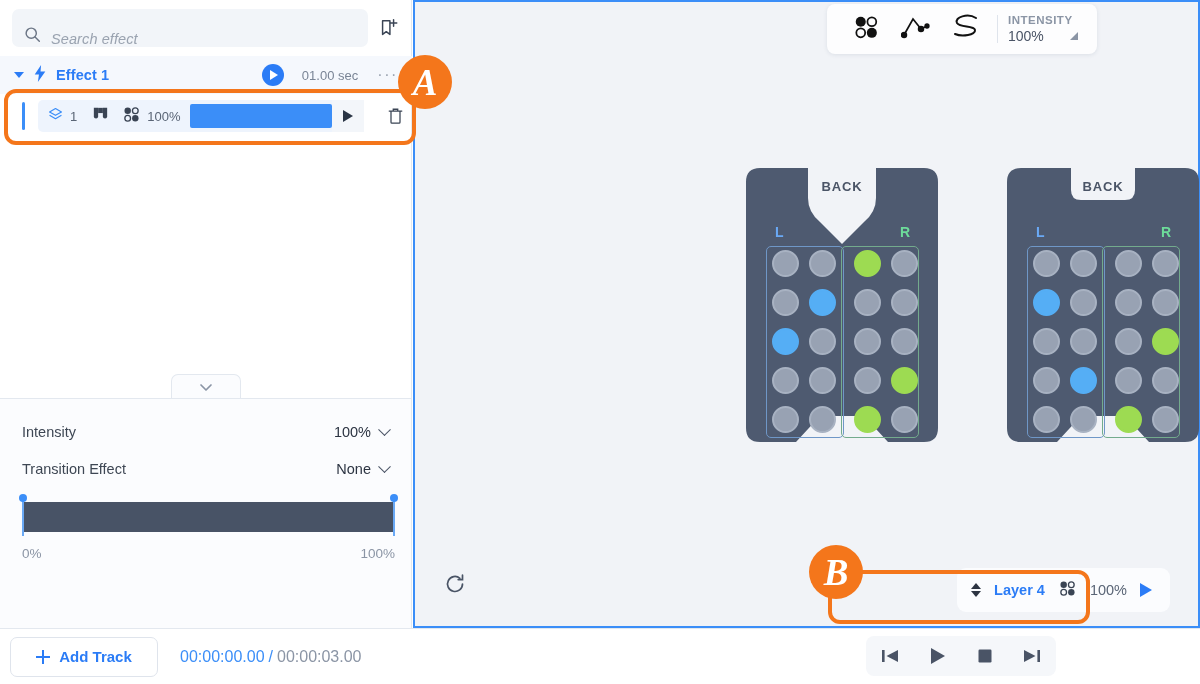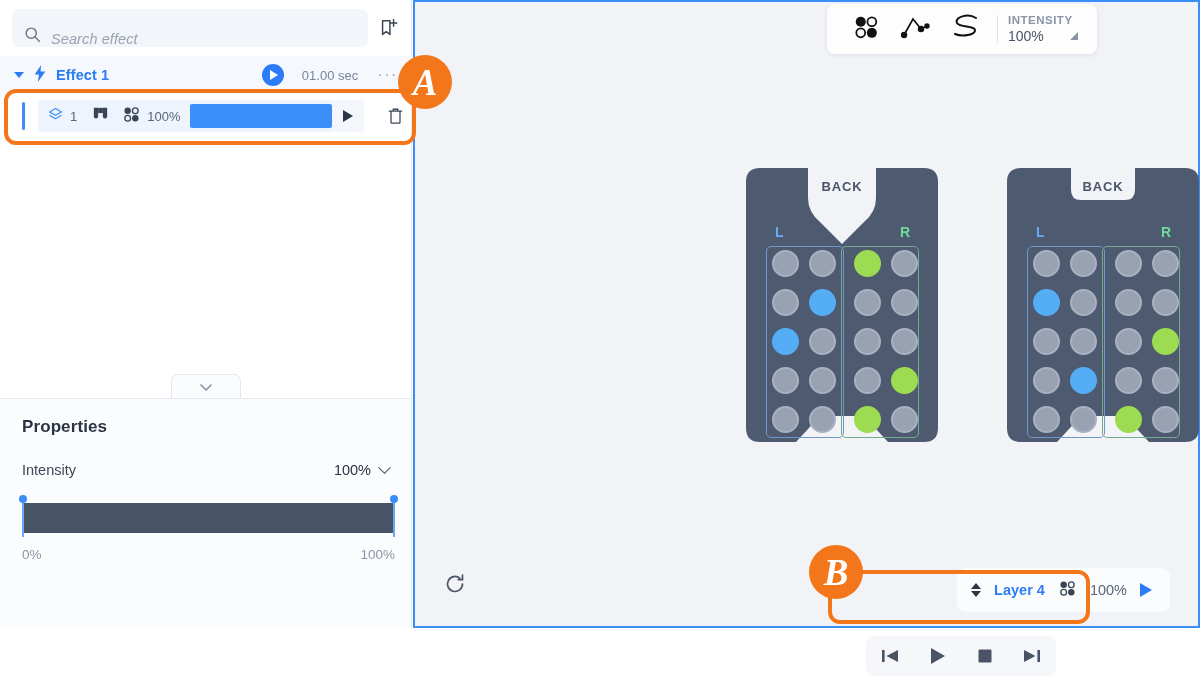--- a/index.html
+++ b/index.html
@@ -335,30 +335,36 @@
 
     <div id="prop-tab">
       <span>
         <svg width="14" height="9" viewBox="0 0 14 9" fill="none">
           <path d="M2 2 L7 7 L12 2" stroke="#8b95a5" stroke-width="1.7" stroke-linecap="round" stroke-linejoin="round"></path>
         </svg>
       </span>
     </div>
 
     <div id="prop-panel">
-      <div id="prop-title">Properties</div>
 
       <div class="prop-row">
         <span class="prop-label">Intensity</span>
         <span class="prop-val">
           <span class="v">100%</span>
           <span class="chev"></span>
         </span>
       </div>
 
+      <div class="prop-row">
+        <span class="prop-label">Transition Effect</span>
+        <span class="prop-val">
+          <span class="v">None</span>
+          <span class="chev"></span>
+        </span>
+      </div>
 
       <div id="slider-wrap">
         <div id="slider-track"></div>
         <div class="slider-stop" style="left:0px;"></div>
         <div class="slider-stop" style="left:371px;"></div>
         <div class="slider-dot" style="left:-3px;"></div>
         <div class="slider-dot" style="left:368px;"></div>
       </div>
       <div id="slider-scale">
         <span>0%</span>
@@ -494,20 +500,29 @@
           <circle cx="14" cy="6" r="3" fill="none" stroke="#3a4454" stroke-width="1.4"></circle>
           <circle cx="6" cy="14" r="3" fill="none" stroke="#3a4454" stroke-width="1.4"></circle>
           <circle cx="14" cy="14" r="3.4" fill="#3a4454"></circle>
         </svg>
       </span>
       <span id="layer-pct">100%</span>
       <span id="layer-play"></span>
     </div>
   </div>
 
+  <div id="bottom-bar">
+    <div id="add-track">
+      <span class="plus"></span>
+      <span id="add-track-label">Add Track</span>
+    </div>
+    <div id="time-display">
+      <span id="time-cur">00:00:00.00</span><span id="time-sep">/</span><span id="time-total">00:00:03.00</span>
+    </div>
+  </div>
 
   <div id="transport">
     <div class="tb">
       <svg width="22" height="20" viewBox="0 0 22 20" fill="#4a5466">
         <rect x="3" y="4" width="2.6" height="12"></rect>
         <path d="M19 4 L7.5 10 L19 16 Z"></path>
       </svg>
     </div>
     <div class="tb">
       <svg width="22" height="22" viewBox="0 0 22 22" fill="#4a5466">

